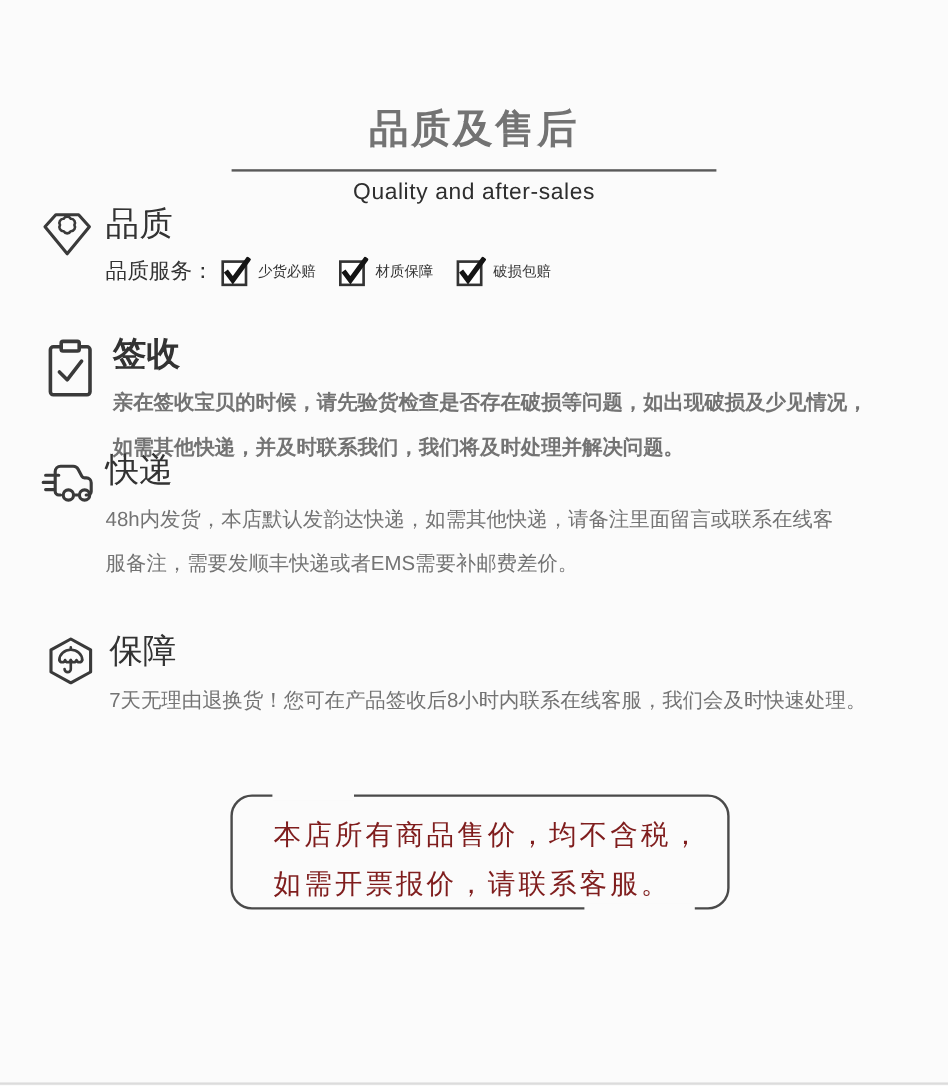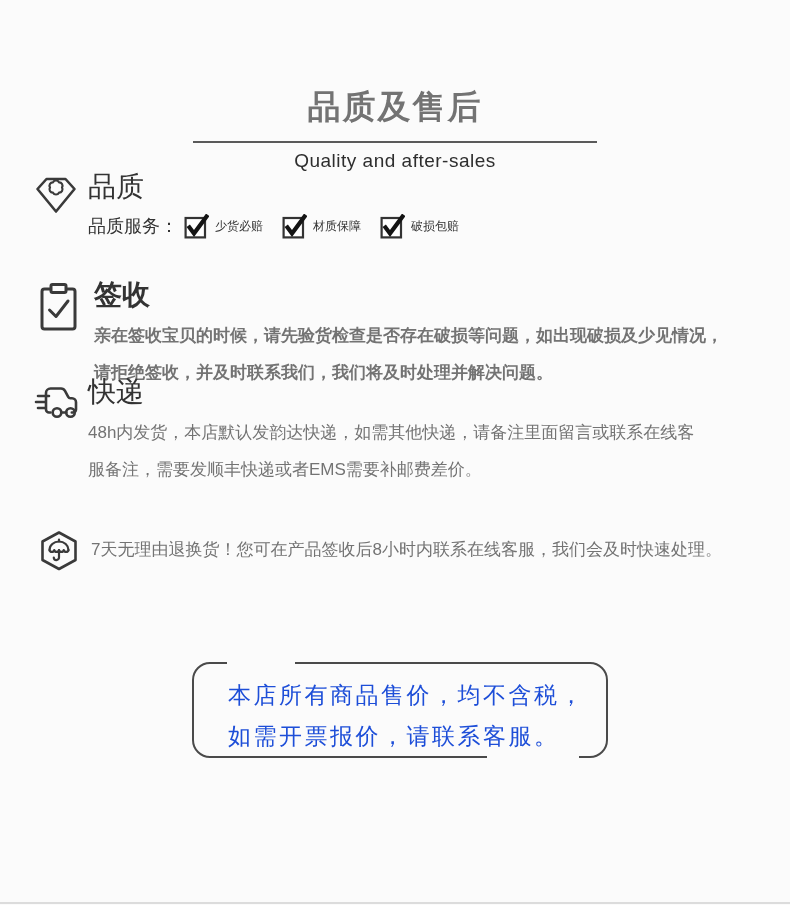--- a/index.html
+++ b/index.html
@@ -29,21 +29,21 @@
   .cb-group svg { display:block; }
   .cb-label { font-size:12px; color:#333; margin-left:6px; }
 
   
   .notice {
     position:absolute; left:192px; top:662px; width:416px; height:96px;
     border:2px solid #4a4a4a; border-radius:18px; box-sizing:border-box;
   }
   .gap-top { position:absolute; top:-3px; left:33px; width:68px; height:6px; background:#fbfbfb; }
   .gap-bottom { position:absolute; bottom:-3px; left:293px; width:92px; height:6px; background:#fbfbfb; }
-  .notice-text { padding:11px 0 0 34px; font-size:23px; letter-spacing:2.5px; line-height:41px; color:#1d4ed8; }
+  .notice-text { padding:11px 0 0 34px; font-size:23px; letter-spacing:2.5px; line-height:41px; color:#7f1d1d; }
   .notice-text div { white-space:nowrap; }
 
   .bottom-line { position:absolute; left:0; bottom:1px; width:790px; height:2px; background:#dcdcdc; }
 
   .icon-stroke { fill:none; stroke:#3a3a3a; stroke-width:2.6; stroke-linecap:round; stroke-linejoin:round; }
   .icon-stroke-thin { fill:none; stroke:#3a3a3a; stroke-width:2.2; stroke-linecap:round; stroke-linejoin:round; }
 </style>
 </head>
 <body>
 
@@ -96,21 +96,21 @@
       <svg width="40" height="52" viewBox="0 0 40 50">
         <rect class="icon-stroke" x="3" y="7" width="33" height="40" rx="2.5" style="stroke-width:3;"></rect>
         <rect x="12" y="2.5" width="15" height="8" rx="1.5" fill="#fbfbfb" stroke="#3a3a3a" stroke-width="3"></rect>
         <path class="icon-stroke" d="M10.5 28 l6.5 6.5 L29 19" style="stroke-width:3;"></path>
       </svg>
     </div>
     <div class="content">
       <div class="heading">签收</div>
       <div class="body-text">
         <div>亲在签收宝贝的时候，请先验货检查是否存在破损等问题，如出现破损及少见情况，</div>
-        <div>请拒绝签收，并及时联系我们，我们将及时处理并解决问题。</div>
+        <div>如需其他快递，并及时联系我们，我们将及时处理并解决问题。</div>
       </div>
     </div>
   </div>
 
   <div class="section" style="top:375px;">
     <div class="icon-box" style="padding-top:4px; padding-left:0;">
       <svg width="52" height="46" viewBox="0 0 52 46">
         <path class="icon-stroke-thin" d="M5 17 h11 M3 23 h9.5 M5 29 h7" style="stroke-width:2.6;"></path>
         <path class="icon-stroke" d="M17.5 33.5 h-1.5 a3 3 0 0 1 -3 -3 V14 a4.5 4.5 0 0 1 4.5 -4.5 h10.5 a4.5 4.5 0 0 1 4 2.4 l3.2 6 a2.5 2.5 0 0 0 2.2 1.3 h1.6 a4 4 0 0 1 4 4 v7.3 a3 3 0 0 1 -3 3 h-1.2"></path>
         <path class="icon-stroke" d="M28.3 33.5 h4.9"></path>
@@ -130,20 +130,21 @@
   <div class="section" style="top:526px;">
     <div class="icon-box" style="padding-top:3px; padding-left:3px;">
       <svg width="46" height="46" viewBox="0 0 46 46">
         <path class="icon-stroke" d="M23 3.5 L39.5 12.5 V31 L23 40 L6.5 31 V12.5 Z"></path>
         <path class="icon-stroke-thin" d="M13.5 21 a9.5 8.5 0 0 1 19 0"></path>
         <path class="icon-stroke-thin" d="M13.5 21 a2.4 2.2 0 0 0 4.75 0 a2.4 2.2 0 0 0 4.75 0 a2.4 2.2 0 0 0 4.75 0 a2.4 2.2 0 0 0 4.75 0"></path>
         <path class="icon-stroke-thin" d="M23 12.5 v-2 M23 21 v7.5 a2.6 2.6 0 0 1 -5.2 0"></path>
       </svg>
     </div>
     <div class="content">
+      <div class="heading">保障</div>
       <div class="body-text">
         <div>7天无理由退换货！您可在产品签收后8小时内联系在线客服，我们会及时快速处理。</div>
       </div>
     </div>
   </div>
 
   <div class="notice">
     <div class="gap-top"></div>
     <div class="gap-bottom"></div>
     <div class="notice-text">

